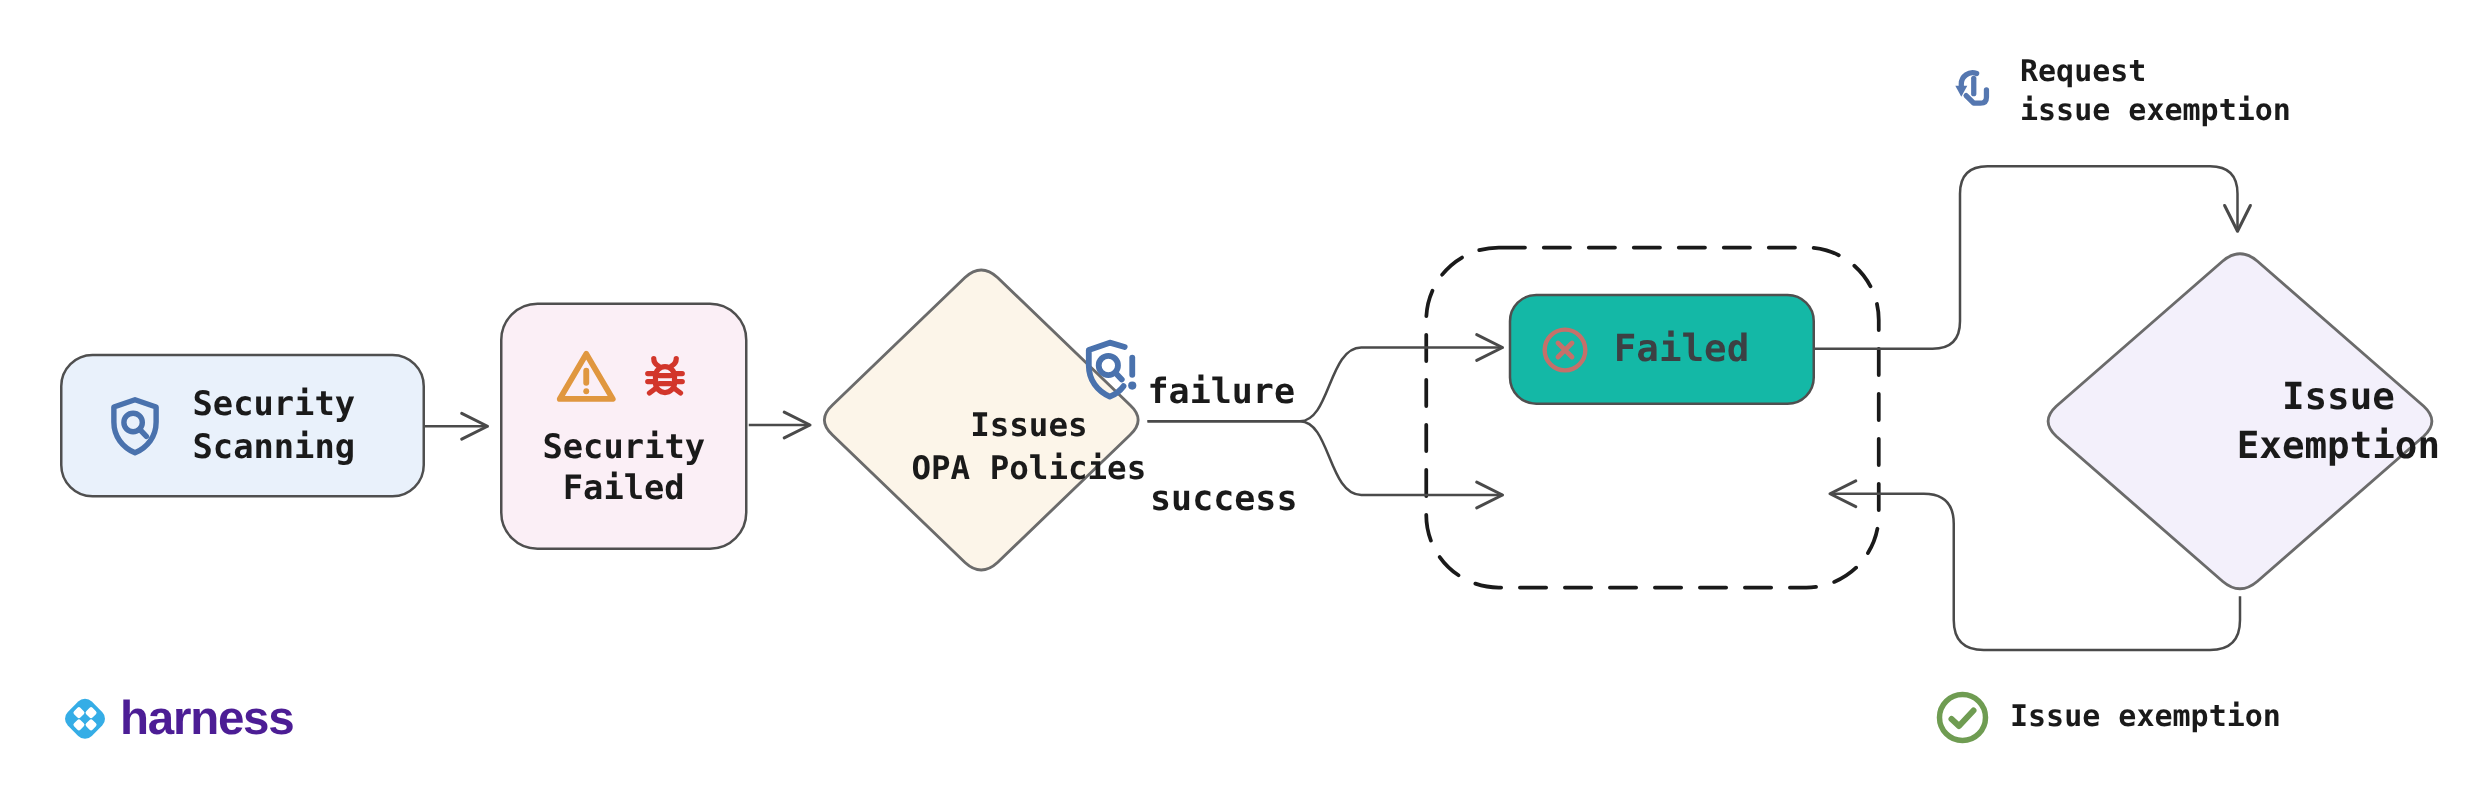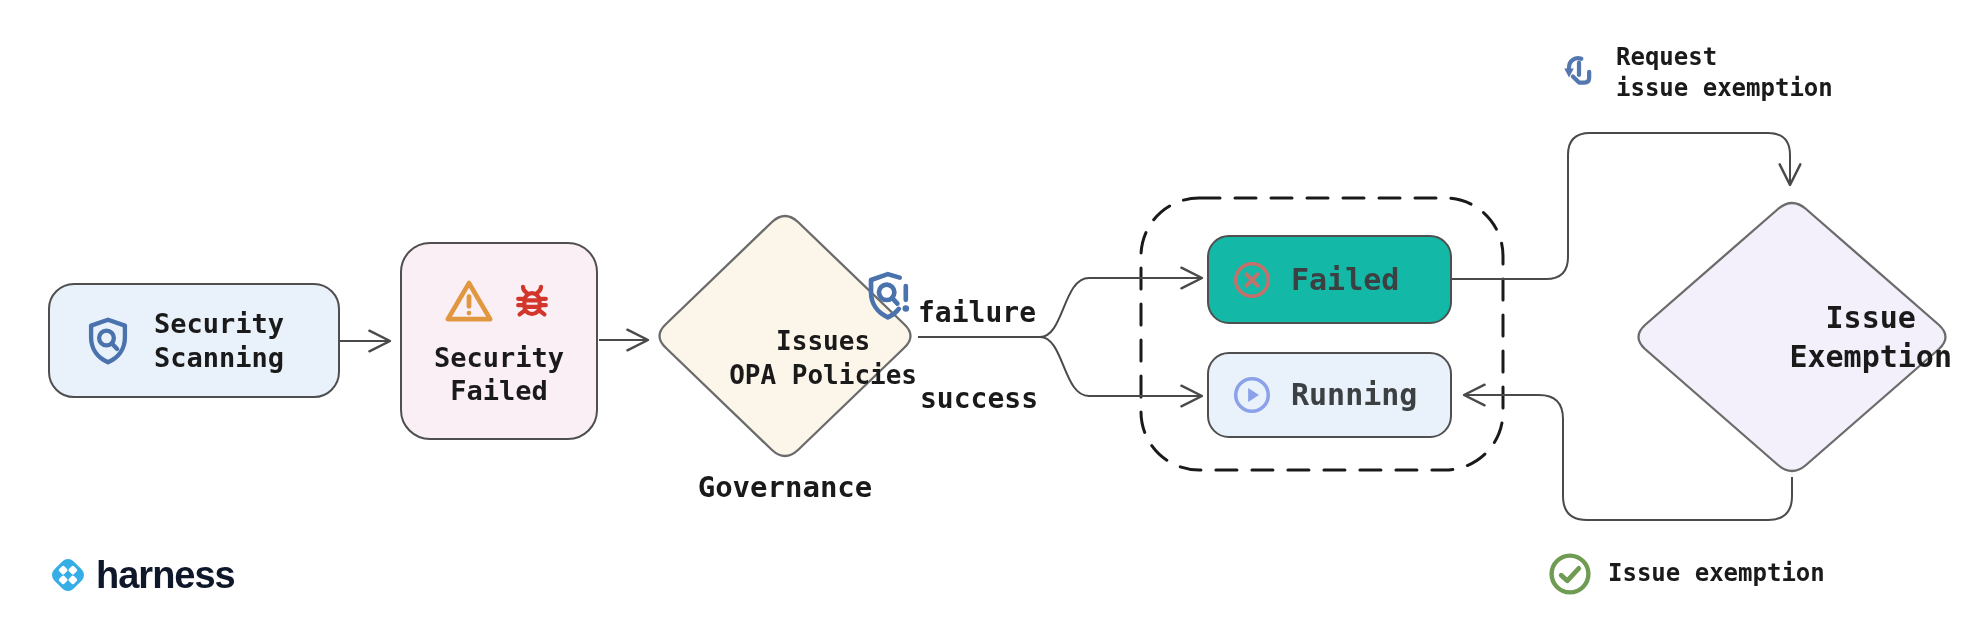--- a/index.html
+++ b/index.html
@@ -24,21 +24,21 @@
   .caption{position:absolute;font-weight:bold;font-size:29px;text-align:center;}
   .edge-label{position:absolute;font-weight:bold;font-size:28px;margin-top:16px;}
   .status{width:245px;border-radius:22px;padding-left:22px;gap:18px;}
   .status .txt{font-size:30px;color:#3c4043;}
   .failed{left:1207px;top:235px;height:89px;background:#14b8a6;}
   .running{left:1207px;top:352px;height:86px;background:#e9f1fb;}
   .annot{position:absolute;display:flex;align-items:center;gap:14px;}
   .annot .txt{font-size:24px;font-weight:bold;line-height:1.3;}
   .brand{position:absolute;left:46px;top:553px;display:flex;align-items:center;gap:6px;}
   .brand .word{font-family:"Liberation Sans","DejaVu Sans",sans-serif;font-weight:bold;font-size:38px;
-               color:#0f172a;letter-spacing:-1px;}
+               color:#4c1d95;letter-spacing:-1px;}
   .ic{flex:none;}
 </style>
 </head>
 <body>
 
 <div class="canvas">
 
   <svg class="layer">
     <defs>
       <marker id="arrow" viewBox="0 0 16 16" refX="13.5" refY="8" markerWidth="15" markerHeight="15" orient="auto-start-reverse" markerUnits="strokeWidth">
@@ -100,40 +100,32 @@
       <circle cx="11" cy="10" r="3.3"></circle>
       <path d="M13.4 12.5 L15.6 14.8"></path>
       <path d="M19.2 7.3 V13.2"></path>
       <path d="M19.2 16.9 V16.91" stroke-width="2.8"></path>
     </svg>
     <div class="stack txt">
       <span>Issues</span>
       <span>OPA Policies</span>
     </div>
   </div>
-  <div class="caption" style="left:653px;top:470px;width:264px;">Governance</div>
 
   <div class="edge-label" style="left:918px;top:280px;">failure</div>
   <div class="edge-label" style="left:920px;top:366px;text-align:center;">success</div>
 
   <div class="node status failed">
     <svg class="ic" width="42" height="42" viewBox="0 0 24 24" fill="none" stroke="#c5706a" stroke-width="2" stroke-linecap="round">
       <circle cx="12" cy="12" r="9.3"></circle>
       <path d="M8.8 8.8 L15.2 15.2 M15.2 8.8 L8.8 15.2" stroke-width="2.2"></path>
     </svg>
     <span class="txt">Failed</span>
   </div>
 
-  <div class="node status running">
-    <svg class="ic" width="42" height="42" viewBox="0 0 24 24" fill="none" stroke="#8ba1ea" stroke-width="2" stroke-linecap="round">
-      <circle cx="12" cy="12" r="9.3"></circle>
-      <polygon points="9.8,8 16,12 9.8,16" fill="#8ba1ea" stroke="none"></polygon>
-    </svg>
-    <span class="txt">Running</span>
-  </div>
 
 
   <div class="annot" style="left:1556px;top:42px;">
     <svg class="ic" width="46" height="46" viewBox="0 0 24 24" fill="none" stroke="#5577b0" stroke-width="2.2" stroke-linecap="round" stroke-linejoin="round">
       <path d="M6.8 11.2 V9 A4.7 4.7 0 0 1 13.2 4.6"></path>
       <polygon points="4.3,9.7 9.3,9.7 6.8,14.3" fill="#5577b0" stroke="none"></polygon>
       <path d="M12 6.6 V13"></path>
       <path d="M8.8 13.8 L12 17 H14.8 Q17.3 17 17.3 14.5 V11.4"></path>
     </svg>
     <div class="stack txt">

